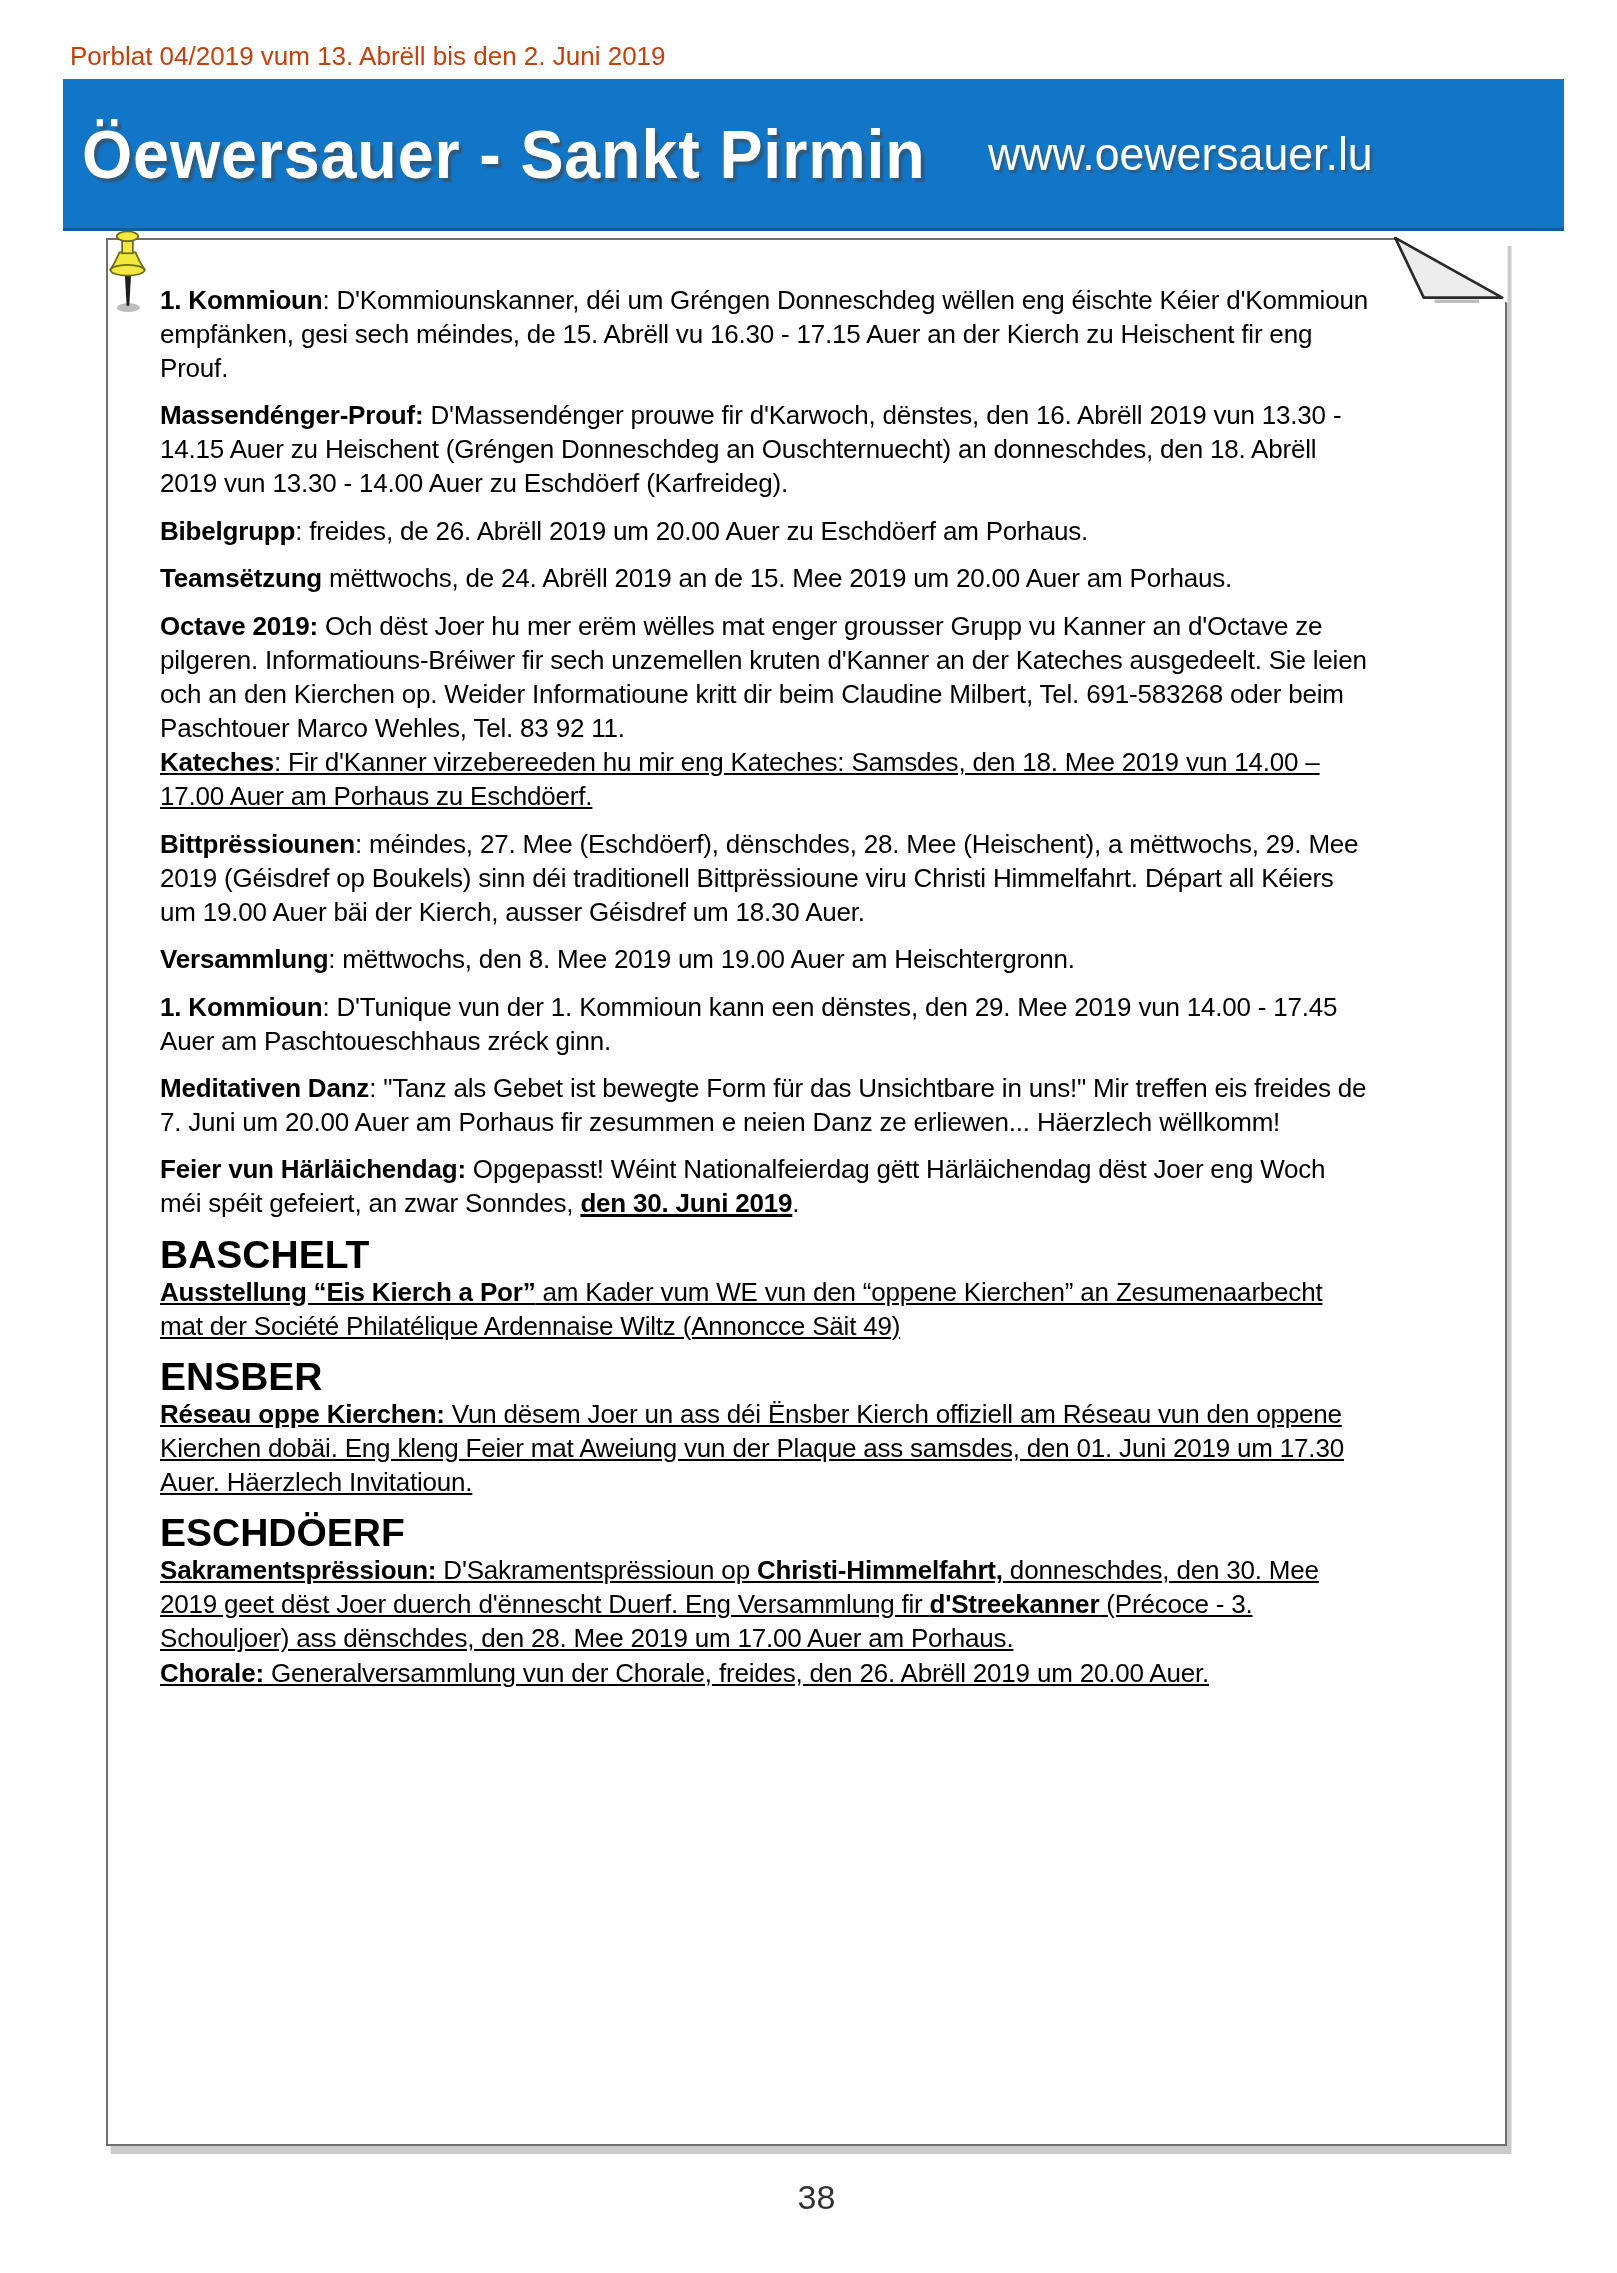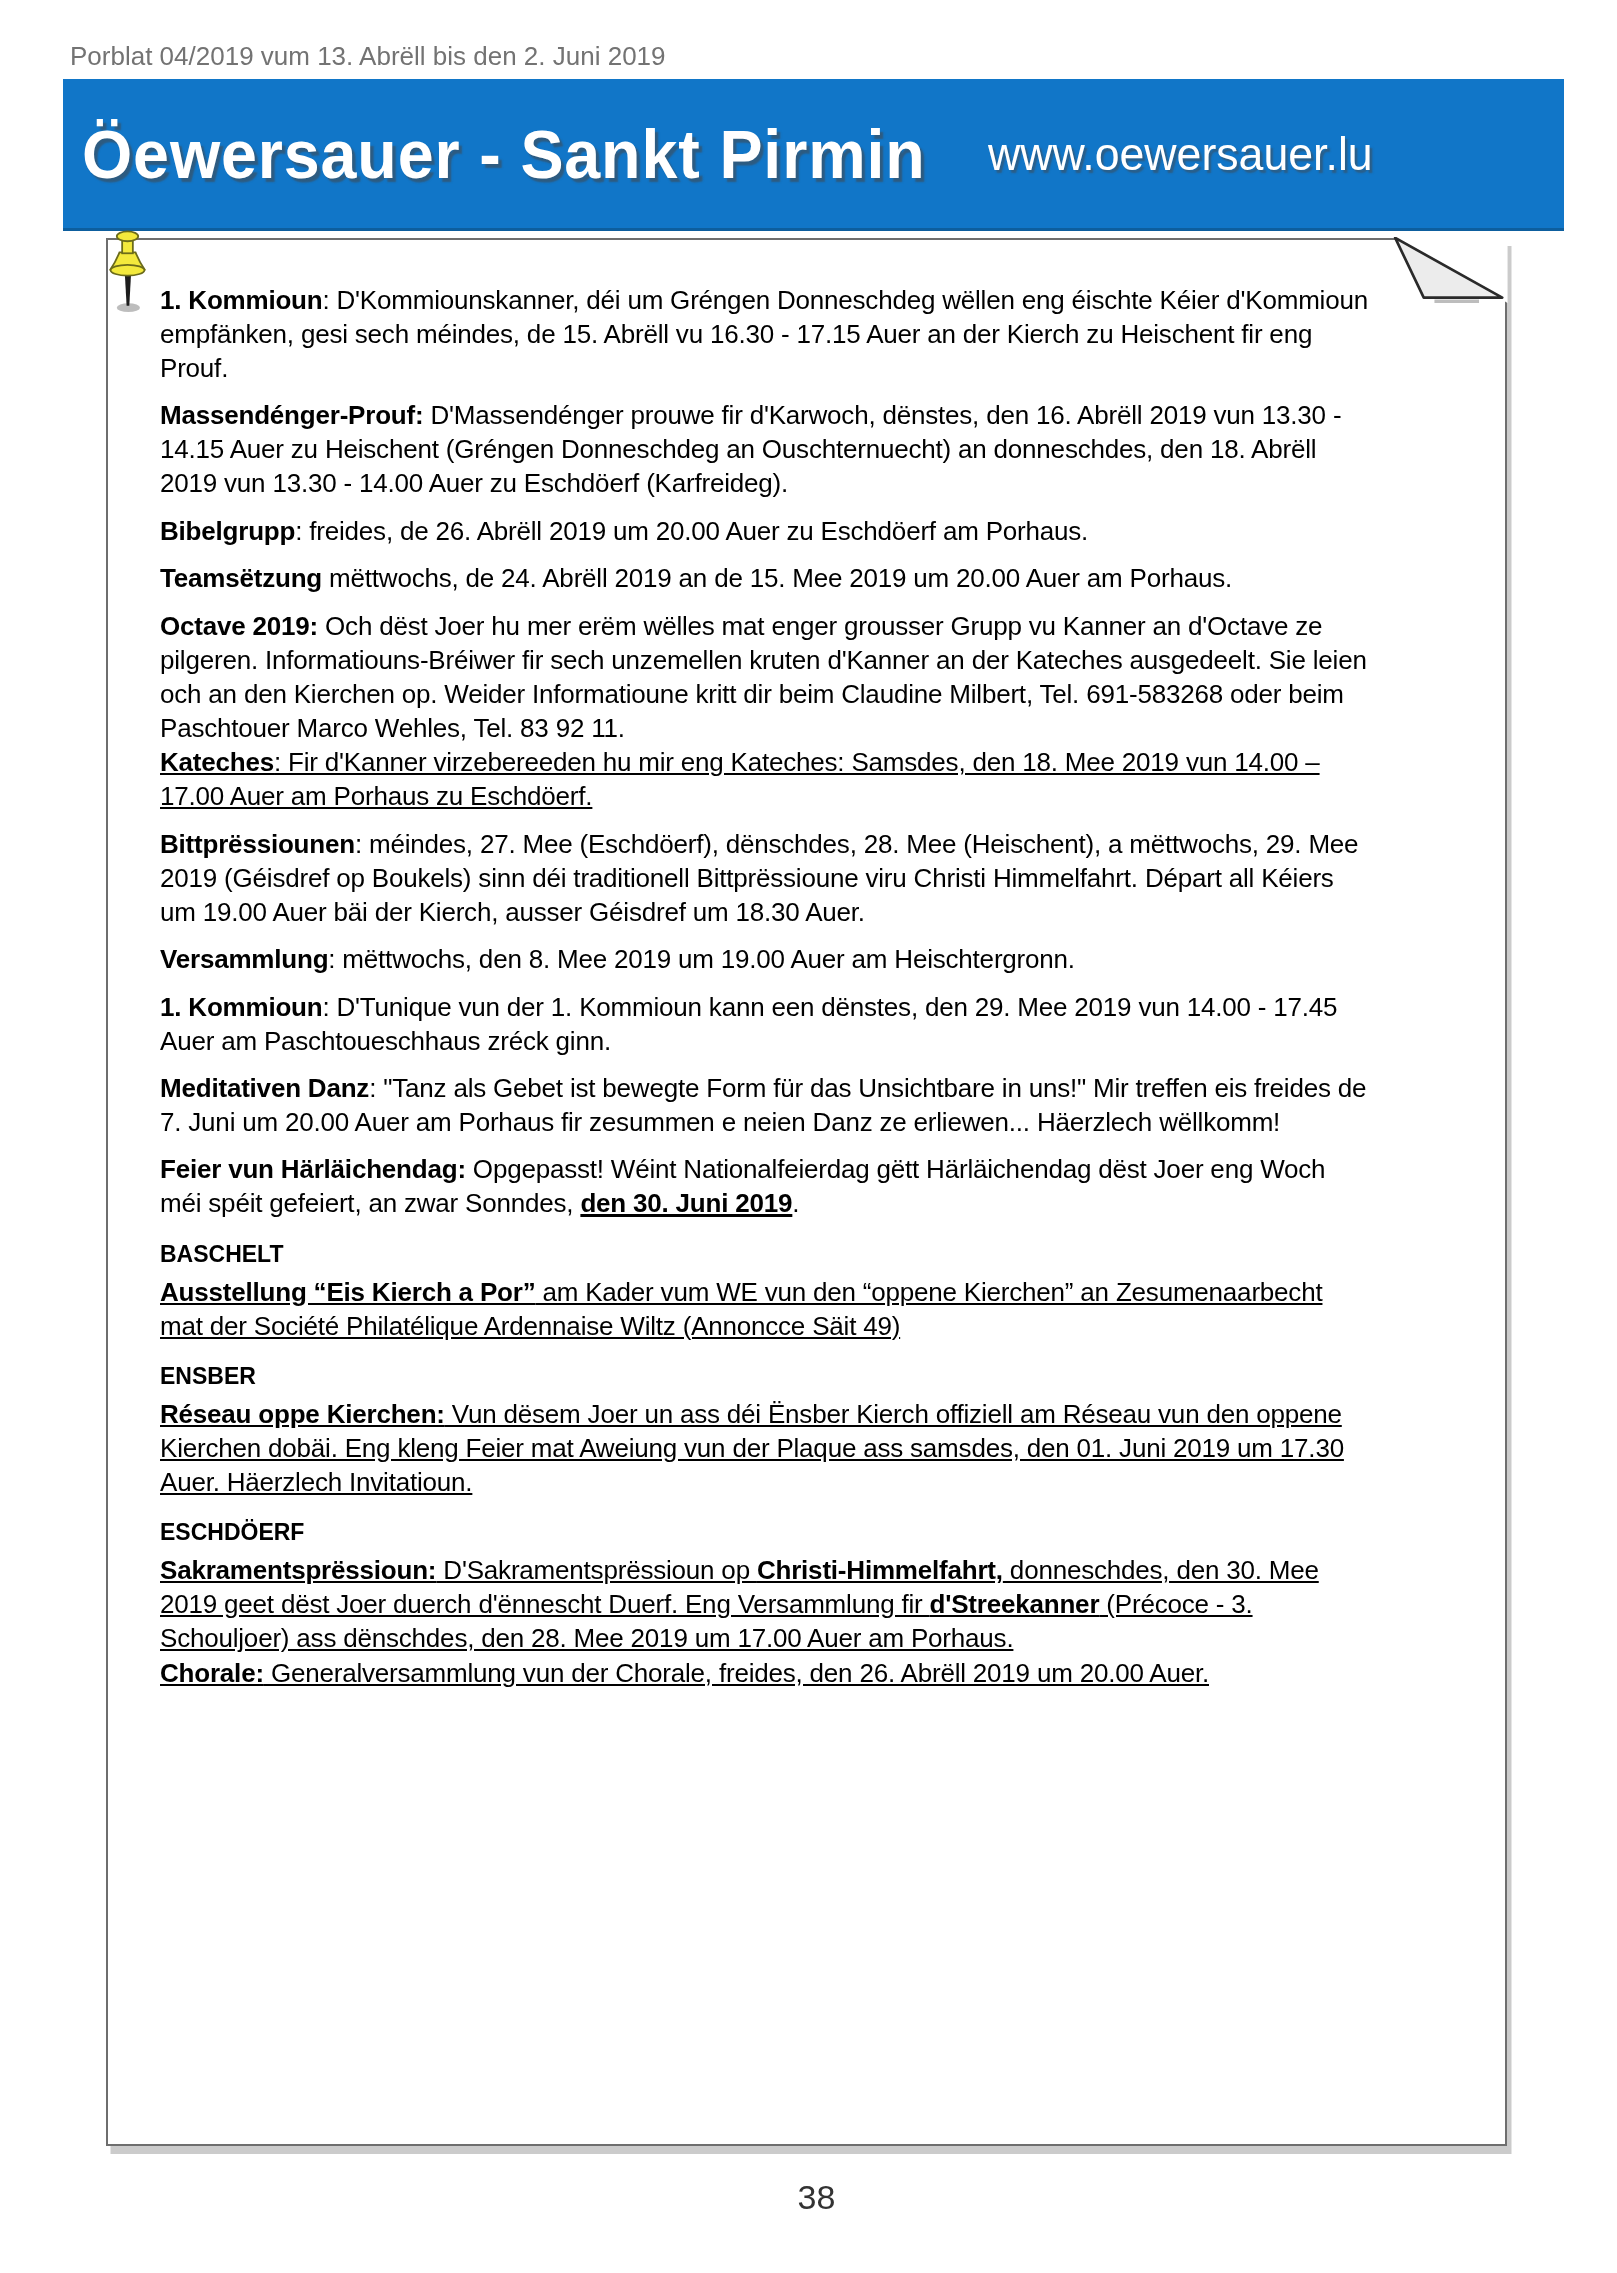--- a/index.html
+++ b/index.html
@@ -6,21 +6,21 @@
   body {
     width:1617px; height:2274px;
     background:#ffffff;
     font-family:"Liberation Sans", sans-serif;
     position:relative;
     color:#000;
   }
 
   .header-line {
     position:absolute; left:70px; top:41px;
-    font-size:26px; color:#737373;
+    font-size:26px; color:#c2410c;
   }
 
   .banner {
     position:absolute; left:63px; top:79px;
     width:1501px; height:152px;
     background:#1176C8;
     border-bottom:3.6px solid #0d5e9e;
     display:flex; align-items:center;
     padding-left:19px; box-sizing:border-box;
     overflow:hidden;
@@ -58,21 +58,21 @@
   }
 
   .para {
     font-size:26px; line-height:34px;
     letter-spacing:-0.2px;
     margin:13.4px 0 0 0;
   }
   .para:first-child { margin-top:0; }
   .para.tight { margin-top:0.9px;text-decoration:underline; }
   .section-heading {
-    font-size:23px; font-weight:bold; line-height:39px;
+    font-size:39px; font-weight:bold; line-height:39px;
     margin:14.3px 0 0 0;
   }
   .b { font-weight:bold;text-align:right; }
   .u { text-decoration:underline; text-decoration-thickness:2.7px; }
 
   .footer-page-number {
     position:absolute; top:2178px; left:8px; width:100%;
     text-align:center; font-size:34px; color:#333;
   }
 </style>

